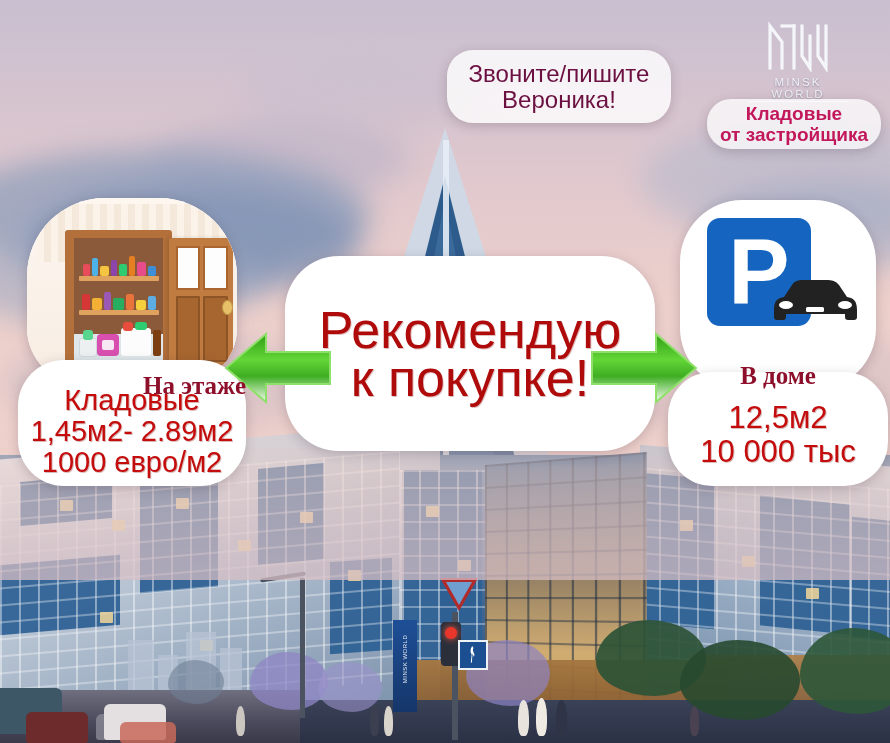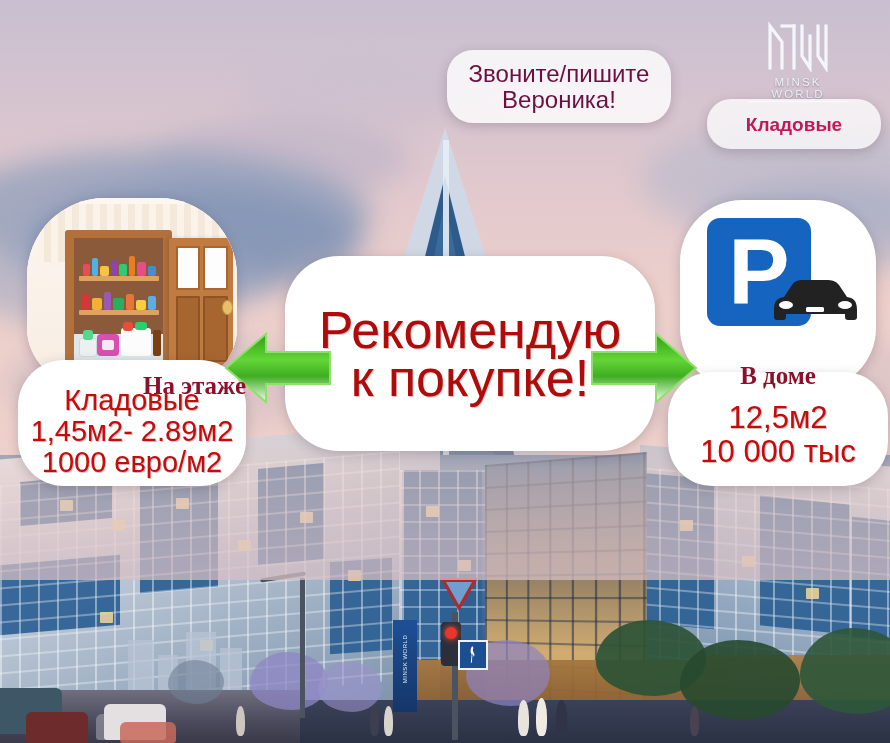--- a/index.html
+++ b/index.html
@@ -370,20 +370,21 @@
     <div><span class="logo-word">MINSK WORLD</span></div>
   </div>
 
   <div class="card top-card">
     <div class="t-top">Звоните/пишите</div>
     <div class="t-top">Вероника!</div>
   </div>
 
   <div class="card badge-card">
     <div class="t-badge">Кладовые</div>
+    <div class="t-badge">от застройщика</div>
   </div>
 
   <div class="card left-img-card">
     <div class="room">
       <div class="room-wallstripe"></div>
       <div class="doorframe"></div>
       <div class="doorinner"></div>
       <div class="room-floor"></div>
 
       <div class="shelf" style="left:52px;top:78px;width:80px;"></div>

